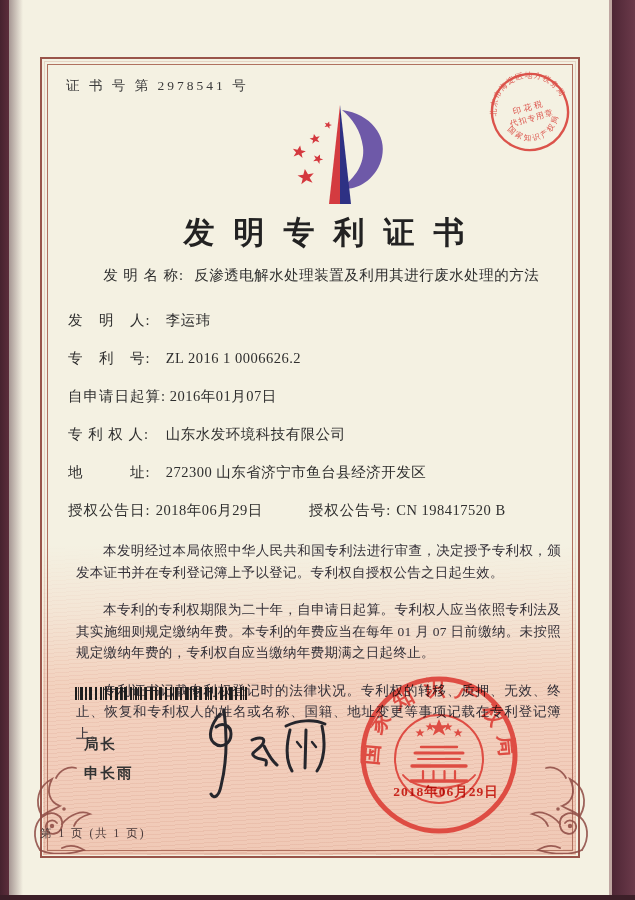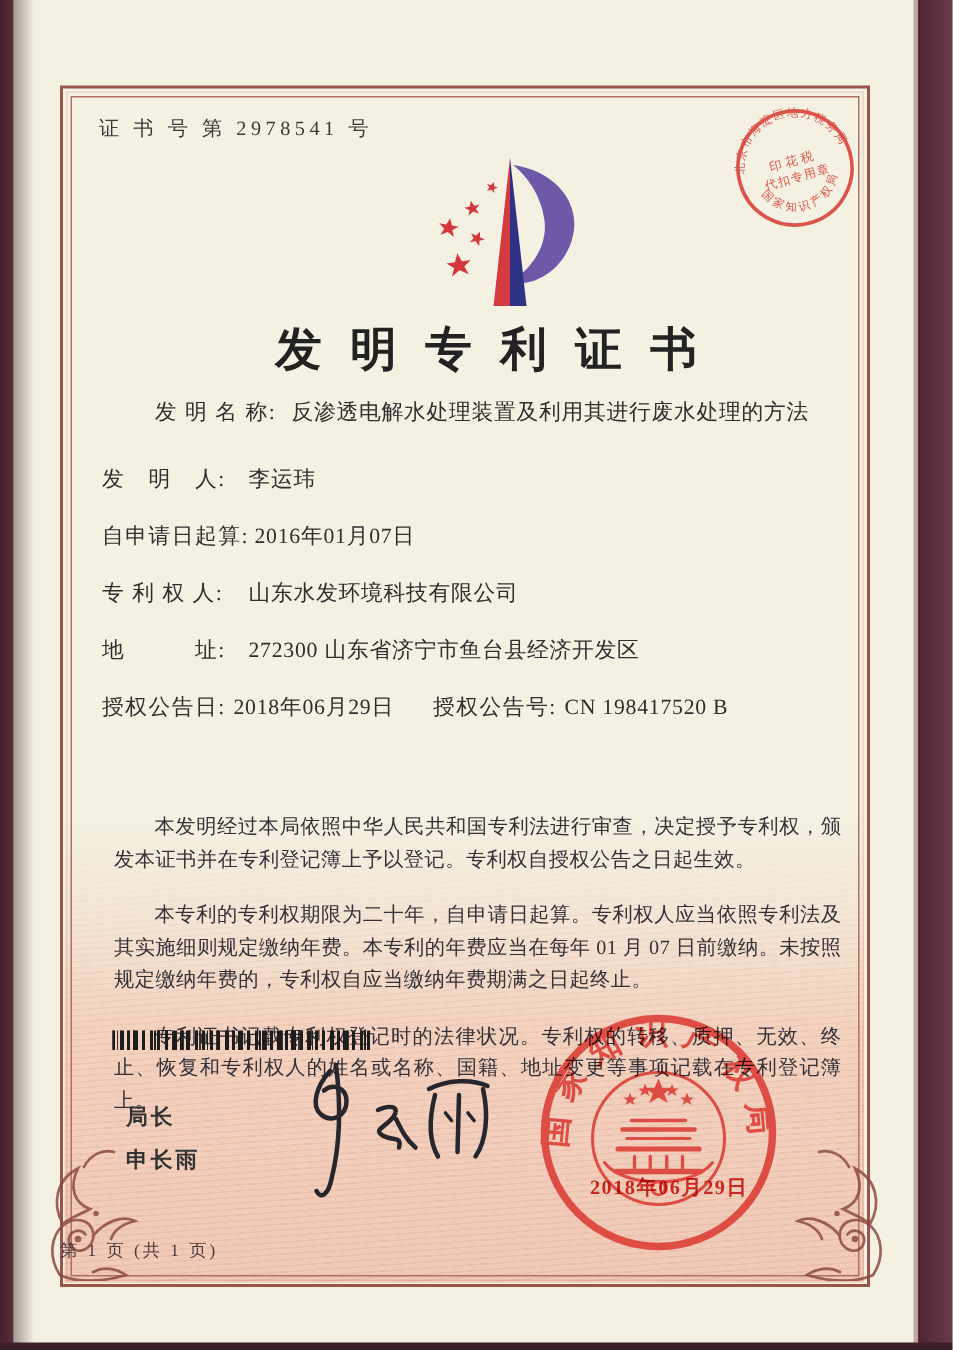--- a/index.html
+++ b/index.html
@@ -37,21 +37,21 @@
   .logo{position:absolute;left:283px;top:98px;z-index:3;}
 
   .title{position:absolute;left:56px;top:187px;width:536px;text-align:center;
     font-size:31px;font-weight:bold;color:#222;letter-spacing:19px;text-indent:19px;margin-top:25px;}
 
   .fields{position:absolute;left:68px;top:266px;width:500px;font-size:14.5px;color:#2e2e2e;}
   .f-row{margin-bottom:19px;line-height:19px;white-space:nowrap;}
   .f-row.first{margin-bottom:26px;text-align:center;}
   .f-label{display:inline-block;min-width:94px;letter-spacing:1px;}
   .f-value{letter-spacing:.5px;}
-  .grant-row{display:flex;gap:26px;}
+  .grant-row{display:flex;gap:46px;}
 
   .body-text{position:absolute;left:60px;top:524px;width:517px;font-size:13.5px;
     line-height:21.5px;color:#343038;text-align:justify;}
   .body-text p{margin:16px;text-indent:2em;letter-spacing:.3px;}
 
   .barcode{position:absolute;left:75px;top:687px;width:173px;height:13px;z-index:4;
     background:
       repeating-linear-gradient(90deg,#1d1d1d 0 2px,transparent 2px 5px),
       repeating-linear-gradient(90deg,#1d1d1d 0 1px,transparent 1px 7px),
       repeating-linear-gradient(90deg,transparent 0 3px,rgba(25,25,25,.85) 3px 4px,transparent 4px 11px);}
@@ -159,20 +159,24 @@
     <div class="fields">
       <div class="f-row first">
         <span class="f-label">发 明 名 称:</span>
         <span class="f-value">反渗透电解水处理装置及利用其进行废水处理的方法</span>
       </div>
       <div class="f-row">
         <span class="f-label">发　明　人:</span>
         <span class="f-value">李运玮</span>
       </div>
       <div class="f-row">
+        <span class="f-label">专　利　号:</span>
+        <span class="f-value">ZL 2016 1 0006626.2</span>
+      </div>
+      <div class="f-row">
         <span class="f-label">自申请日起算:</span>
         <span class="f-value">2016年01月07日</span>
       </div>
       <div class="f-row">
         <span class="f-label">专 利 权 人:</span>
         <span class="f-value">山东水发环境科技有限公司</span>
       </div>
       <div class="f-row">
         <span class="f-label">地　　　址:</span>
         <span class="f-value">272300 山东省济宁市鱼台县经济开发区</span>

